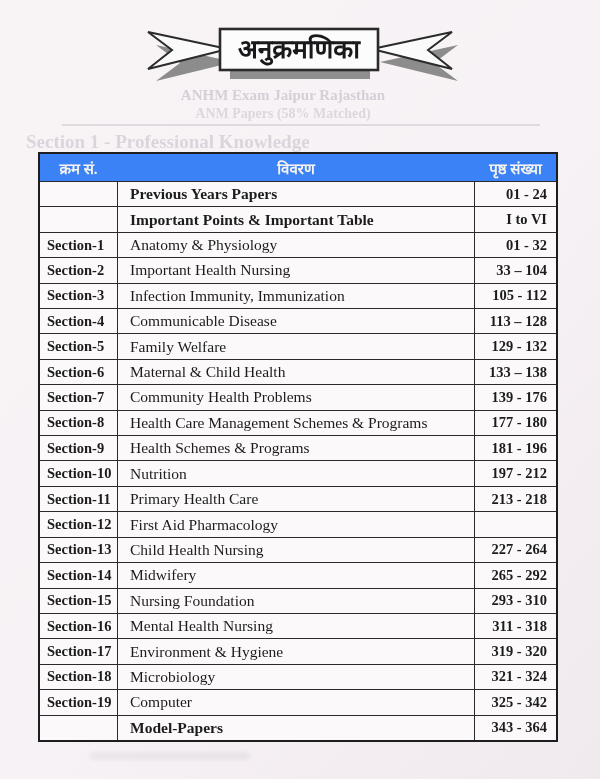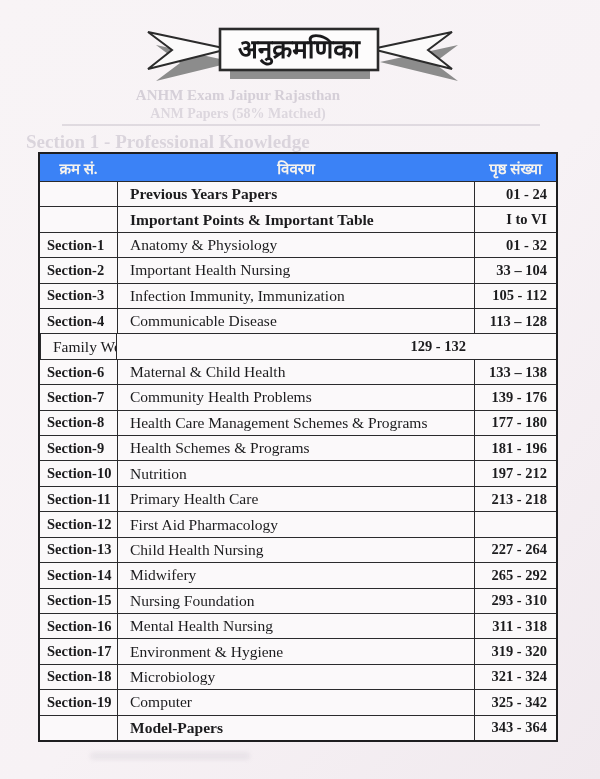--- a/index.html
+++ b/index.html
@@ -17,21 +17,21 @@
   .banner svg{display:block;width:100%;height:100%;}
   .banner-title{
     font-weight:bold;font-size:26px;fill:#19191b;
     font-family:"Liberation Serif","DejaVu Serif",serif;
   }
   
   .ghost{
     position:absolute;color:rgba(148,138,158,0.34);
     filter:blur(0.5px);white-space:nowrap;font-weight:bold;
   }
-  .ghost-center{left:0;width:476px;text-align:center;}
+  .ghost-center{left:0;width:476px;text-align:center;padding-left:45px;}
   .ghost-rule{
     position:absolute;left:62px;top:124px;width:478px;height:2px;
     background:rgba(132,122,142,0.20);filter:blur(0.4px);
   }
   .ghost-smudge{
     position:absolute;left:90px;top:752px;width:160px;height:8px;
     background:rgba(140,130,150,0.10);filter:blur(2px);border-radius:4px;
   }
   
   .toc{
@@ -119,20 +119,21 @@
     <div class="td sno">Section-3</div>
     <div class="td desc">Infection Immunity, Immunization</div>
     <div class="td pages">105 - 112</div>
   </div>
       <div class="tr">
     <div class="td sno">Section-4</div>
     <div class="td desc">Communicable Disease</div>
     <div class="td pages">113 – 128</div>
   </div>
       <div class="tr">
+    <div class="td sno">Section-5</div>
     <div class="td desc">Family Welfare</div>
     <div class="td pages">129 - 132</div>
   </div>
       <div class="tr">
     <div class="td sno">Section-6</div>
     <div class="td desc">Maternal &amp; Child Health</div>
     <div class="td pages">133 – 138</div>
   </div>
       <div class="tr">
     <div class="td sno">Section-7</div>

